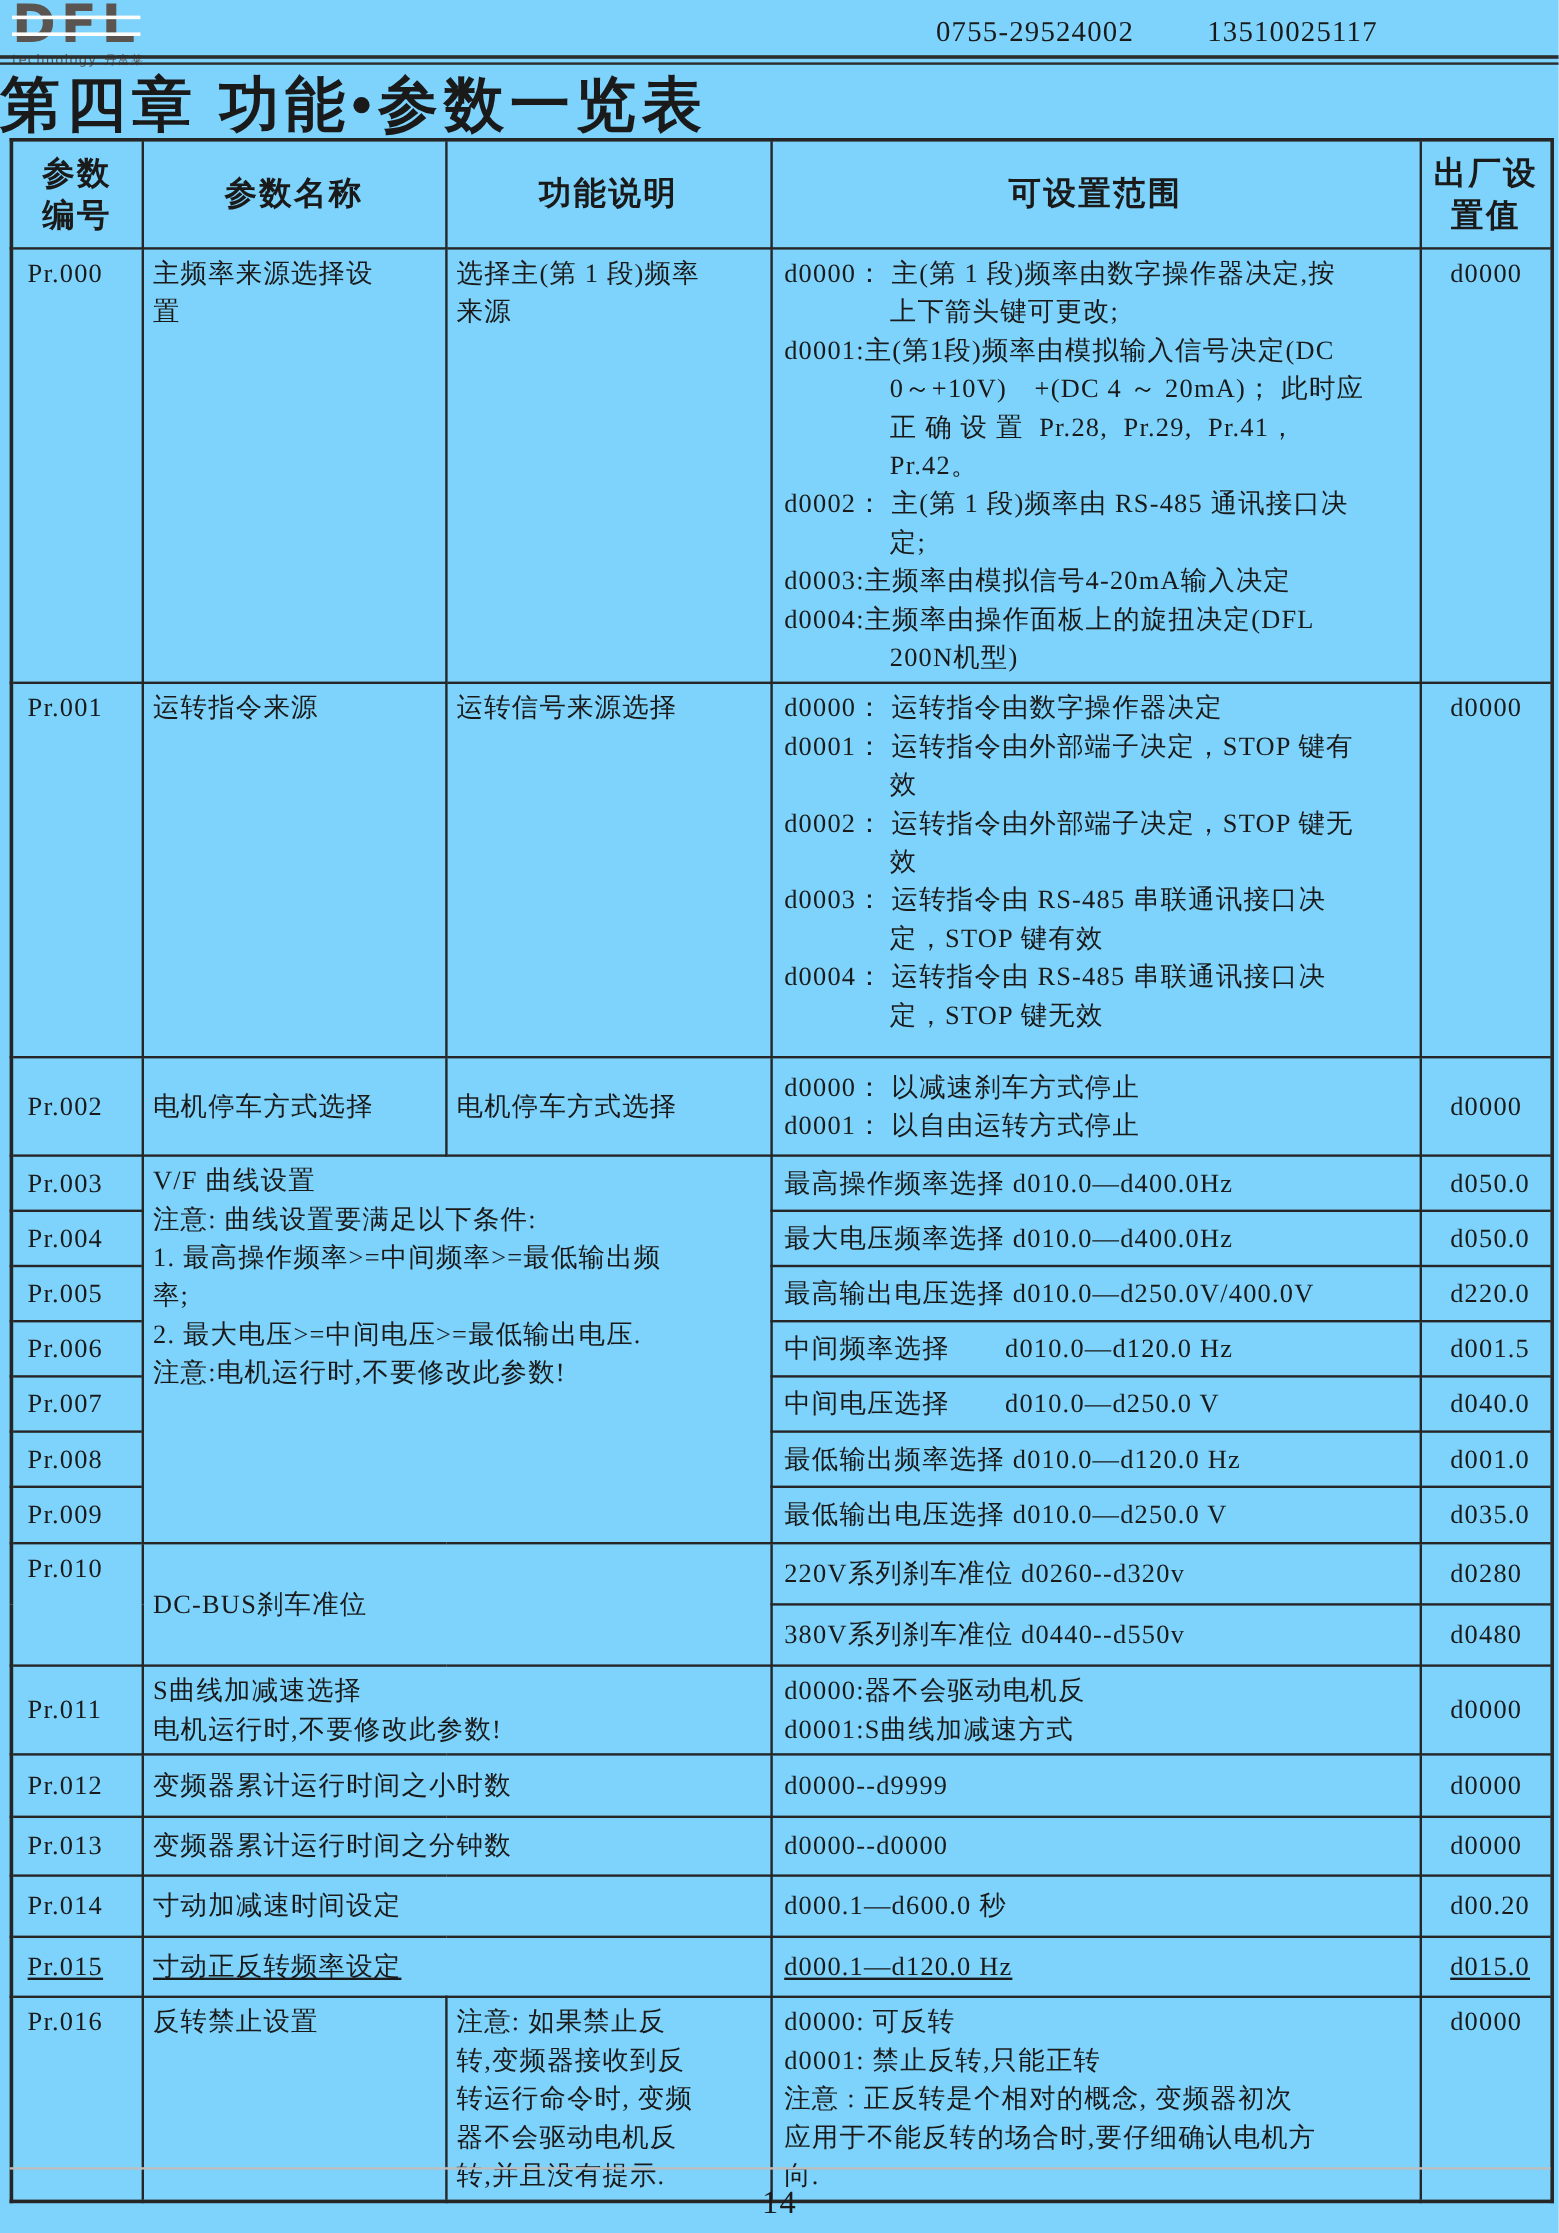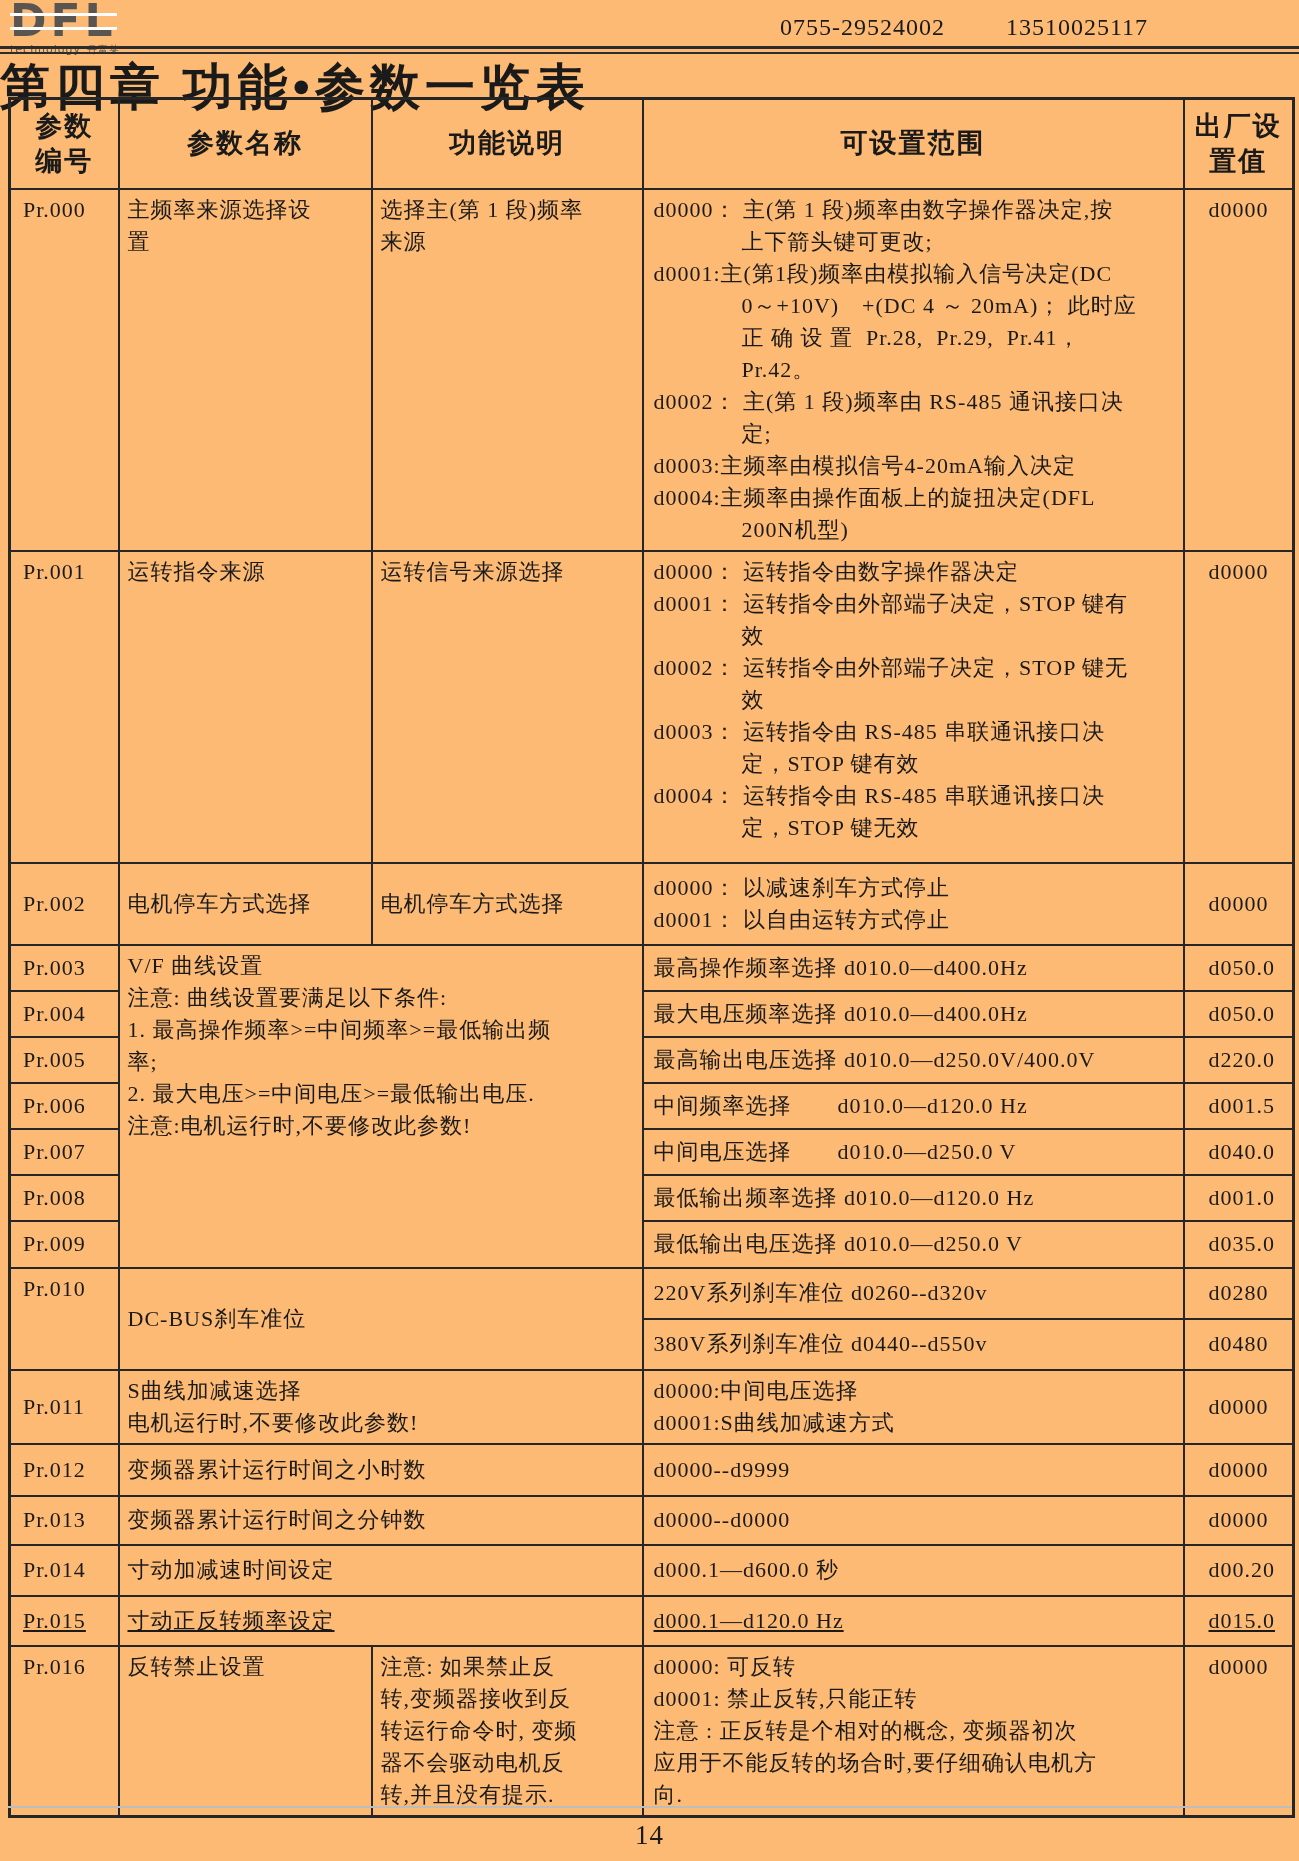--- a/index.html
+++ b/index.html
@@ -1,19 +1,19 @@
 <!DOCTYPE html>
 <html><head>
 <meta charset="utf-8">
 <style>
   html,body{margin:0;padding:0;background:#ffffff;}
   .page{
     position:relative;
     width:1299px;height:1861px;
-    background:#fdba74;
+    background:#7dd3fc;
     font-family:"Liberation Serif","DejaVu Serif",serif;
     color:#1a1a1a;
     overflow:hidden;
   }
   
   .logo{position:absolute;left:10px;top:0;}
   .logo-mark{position:relative;display:inline-block;
     font-family:"DejaVu Sans",sans-serif;font-weight:900;
     font-size:44px;line-height:42px;color:#5a5550;letter-spacing:4px;}
   .logo-mark::before,.logo-mark::after{
@@ -24,21 +24,21 @@
     letter-spacing:1px;margin-top:1px;}
   .logo-sub .cn{font-size:10px;margin-left:6px;}
   .phone{position:absolute;top:14px;font-size:24px;letter-spacing:1px;}
   .phone1{left:780px;}
   .phone2{left:1006px;}
   .rule{position:absolute;top:46px;left:0;width:1299px;height:3px;
     border-top:3px solid #2c2c2c;border-bottom:2px solid #2c2c2c;}
   .title{position:absolute;top:54px;left:0;width:1299px;
     font-size:50px;font-weight:bold;letter-spacing:5px;}
   
-  table.param{position:absolute;left:8px;top:97px;width:1284px;
+  table.param{position:absolute;left:8px;top:115px;width:1284px;
     border-collapse:collapse;table-layout:fixed;
     border:3px solid #262626;}
   th,td{border:2px solid #262626;overflow:hidden;}
   th{font-size:27px;font-weight:bold;text-align:center;line-height:35px;
     padding:4px 2px;letter-spacing:2px;}
   td{font-size:22px;line-height:32px;letter-spacing:1px;padding:4px 8px;}
   td.va-top{vertical-align:top;}
   td.va-mid{vertical-align:middle;}
   td.num{padding-left:12px;}
   td.range{padding-left:10px;margin-left:19px;}
@@ -279,21 +279,21 @@
         </tr>
         <tr style="height: 55px;">
           <td class="cell num va-mid">
             <div class="line">Pr.011</div>
           </td>
           <td class="cell name va-mid" colspan="2">
             <div class="line">S曲线加减速选择</div>
             <div class="line">电机运行时,不要修改此参数!</div>
           </td>
           <td class="cell range va-mid">
-            <div class="line">d0000:中间电压选择</div>
+            <div class="line">d0000:器不会驱动电机反</div>
             <div class="line">d0001:S曲线加减速方式</div>
           </td>
           <td class="cell def va-mid">
             <div class="line">d0000</div>
           </td>
         </tr>
         <tr style="height: 52px;">
           <td class="cell num va-mid">
             <div class="line">Pr.012</div>
           </td>

